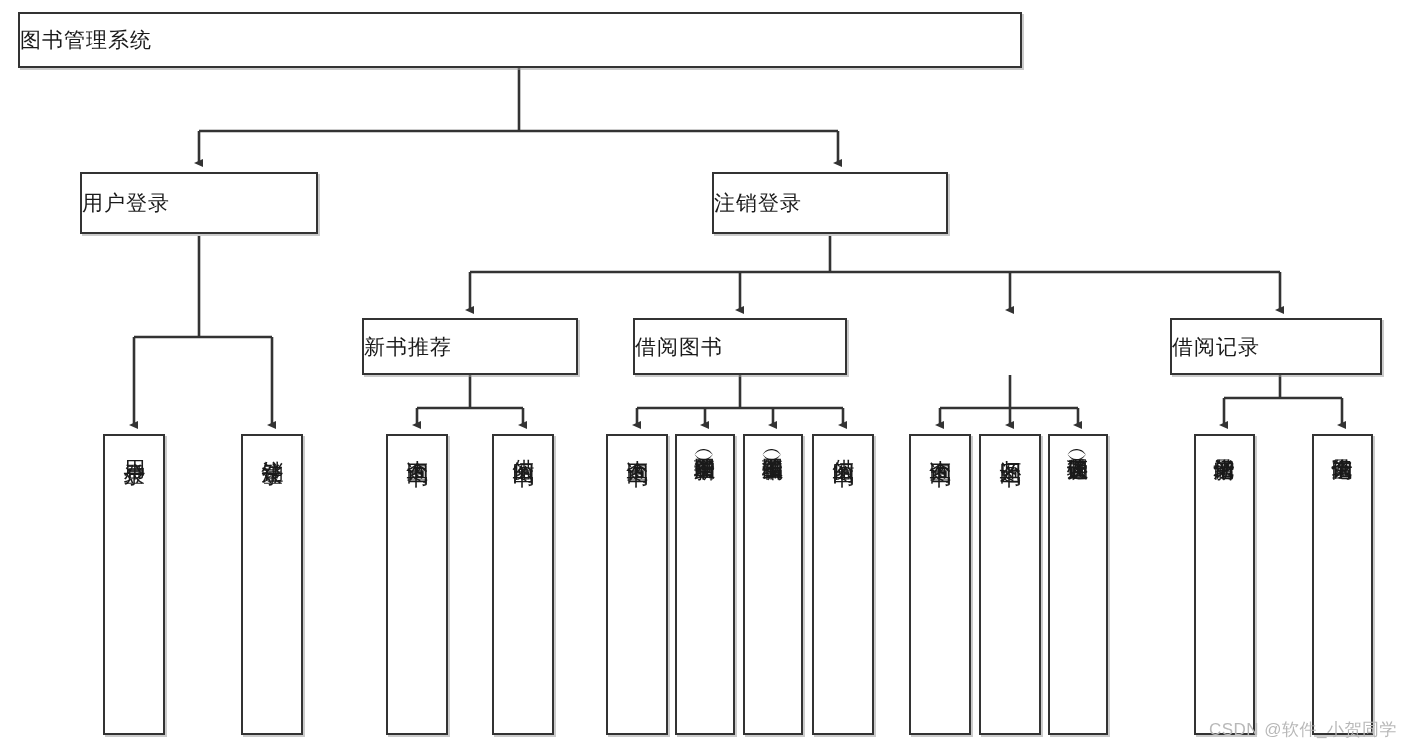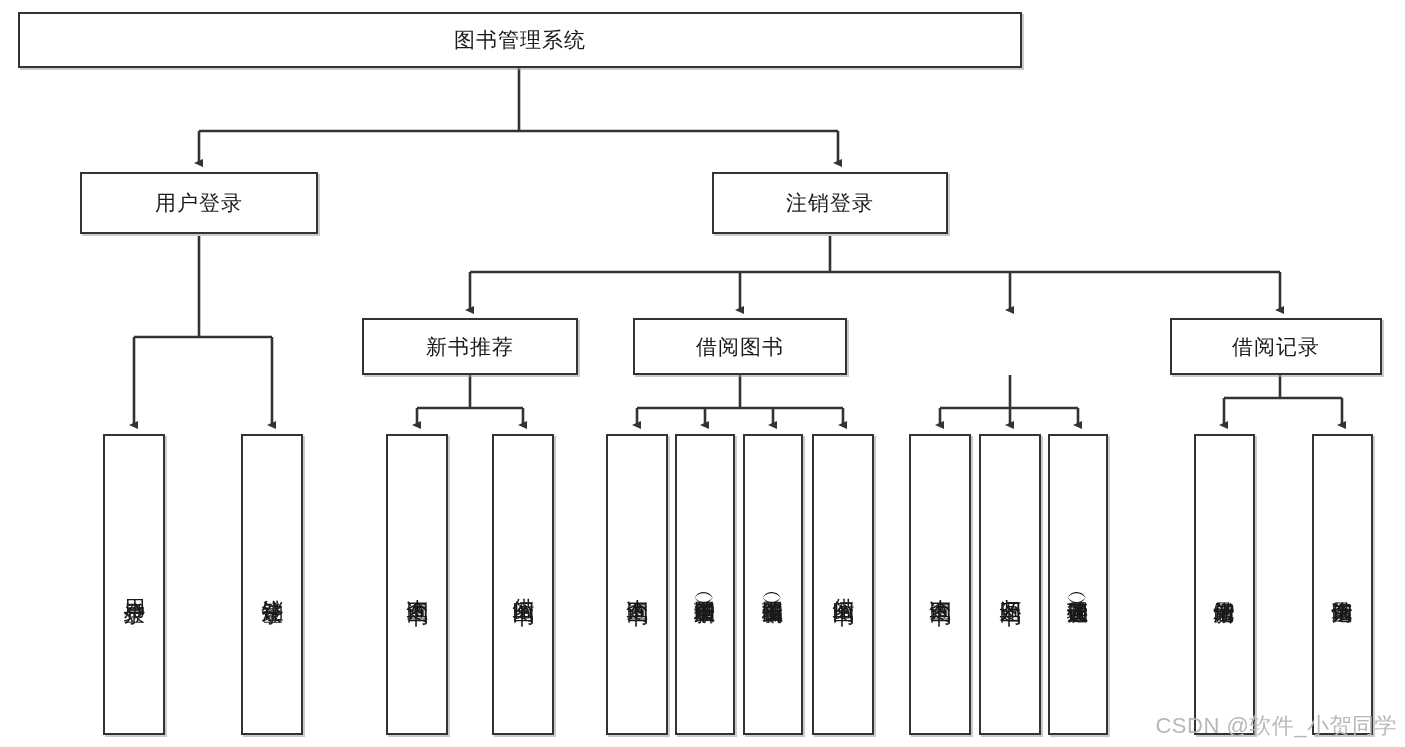--- a/index.html
+++ b/index.html
@@ -26,21 +26,21 @@
     pointer-events: none;
   }
   .node {
     position: absolute;
     box-sizing: border-box;
     background: #ffffff;
     border: 2px solid #333333;
     box-shadow: 2px 2px 0 0 rgba(160,160,160,0.55);
     display: flex;
     align-items: center;
-    justify-content: center;
+    justify-content: flex-start;
     color: #1a1a1a;
   }
   .node-h {
     font-size: 21px;
     letter-spacing: 1px;
     white-space: nowrap;
   }
   .node-v {
     writing-mode: vertical-rl;
     text-orientation: upright;
@@ -52,21 +52,21 @@
   }
   .node-v.tight {
     font-size: 21px;
     letter-spacing: 0px;
     line-height: 1.1;
   }
   .watermark {
     position: absolute;
     right: 8px;
     bottom: 6px;
-    font-size: 22px;
+    font-size: 17px;
     color: #b8b8b8;
     white-space: nowrap;
     letter-spacing: 0.5px;
   }
 </style>
 </head>
 <body>
 
 <div id="canvas">
 

